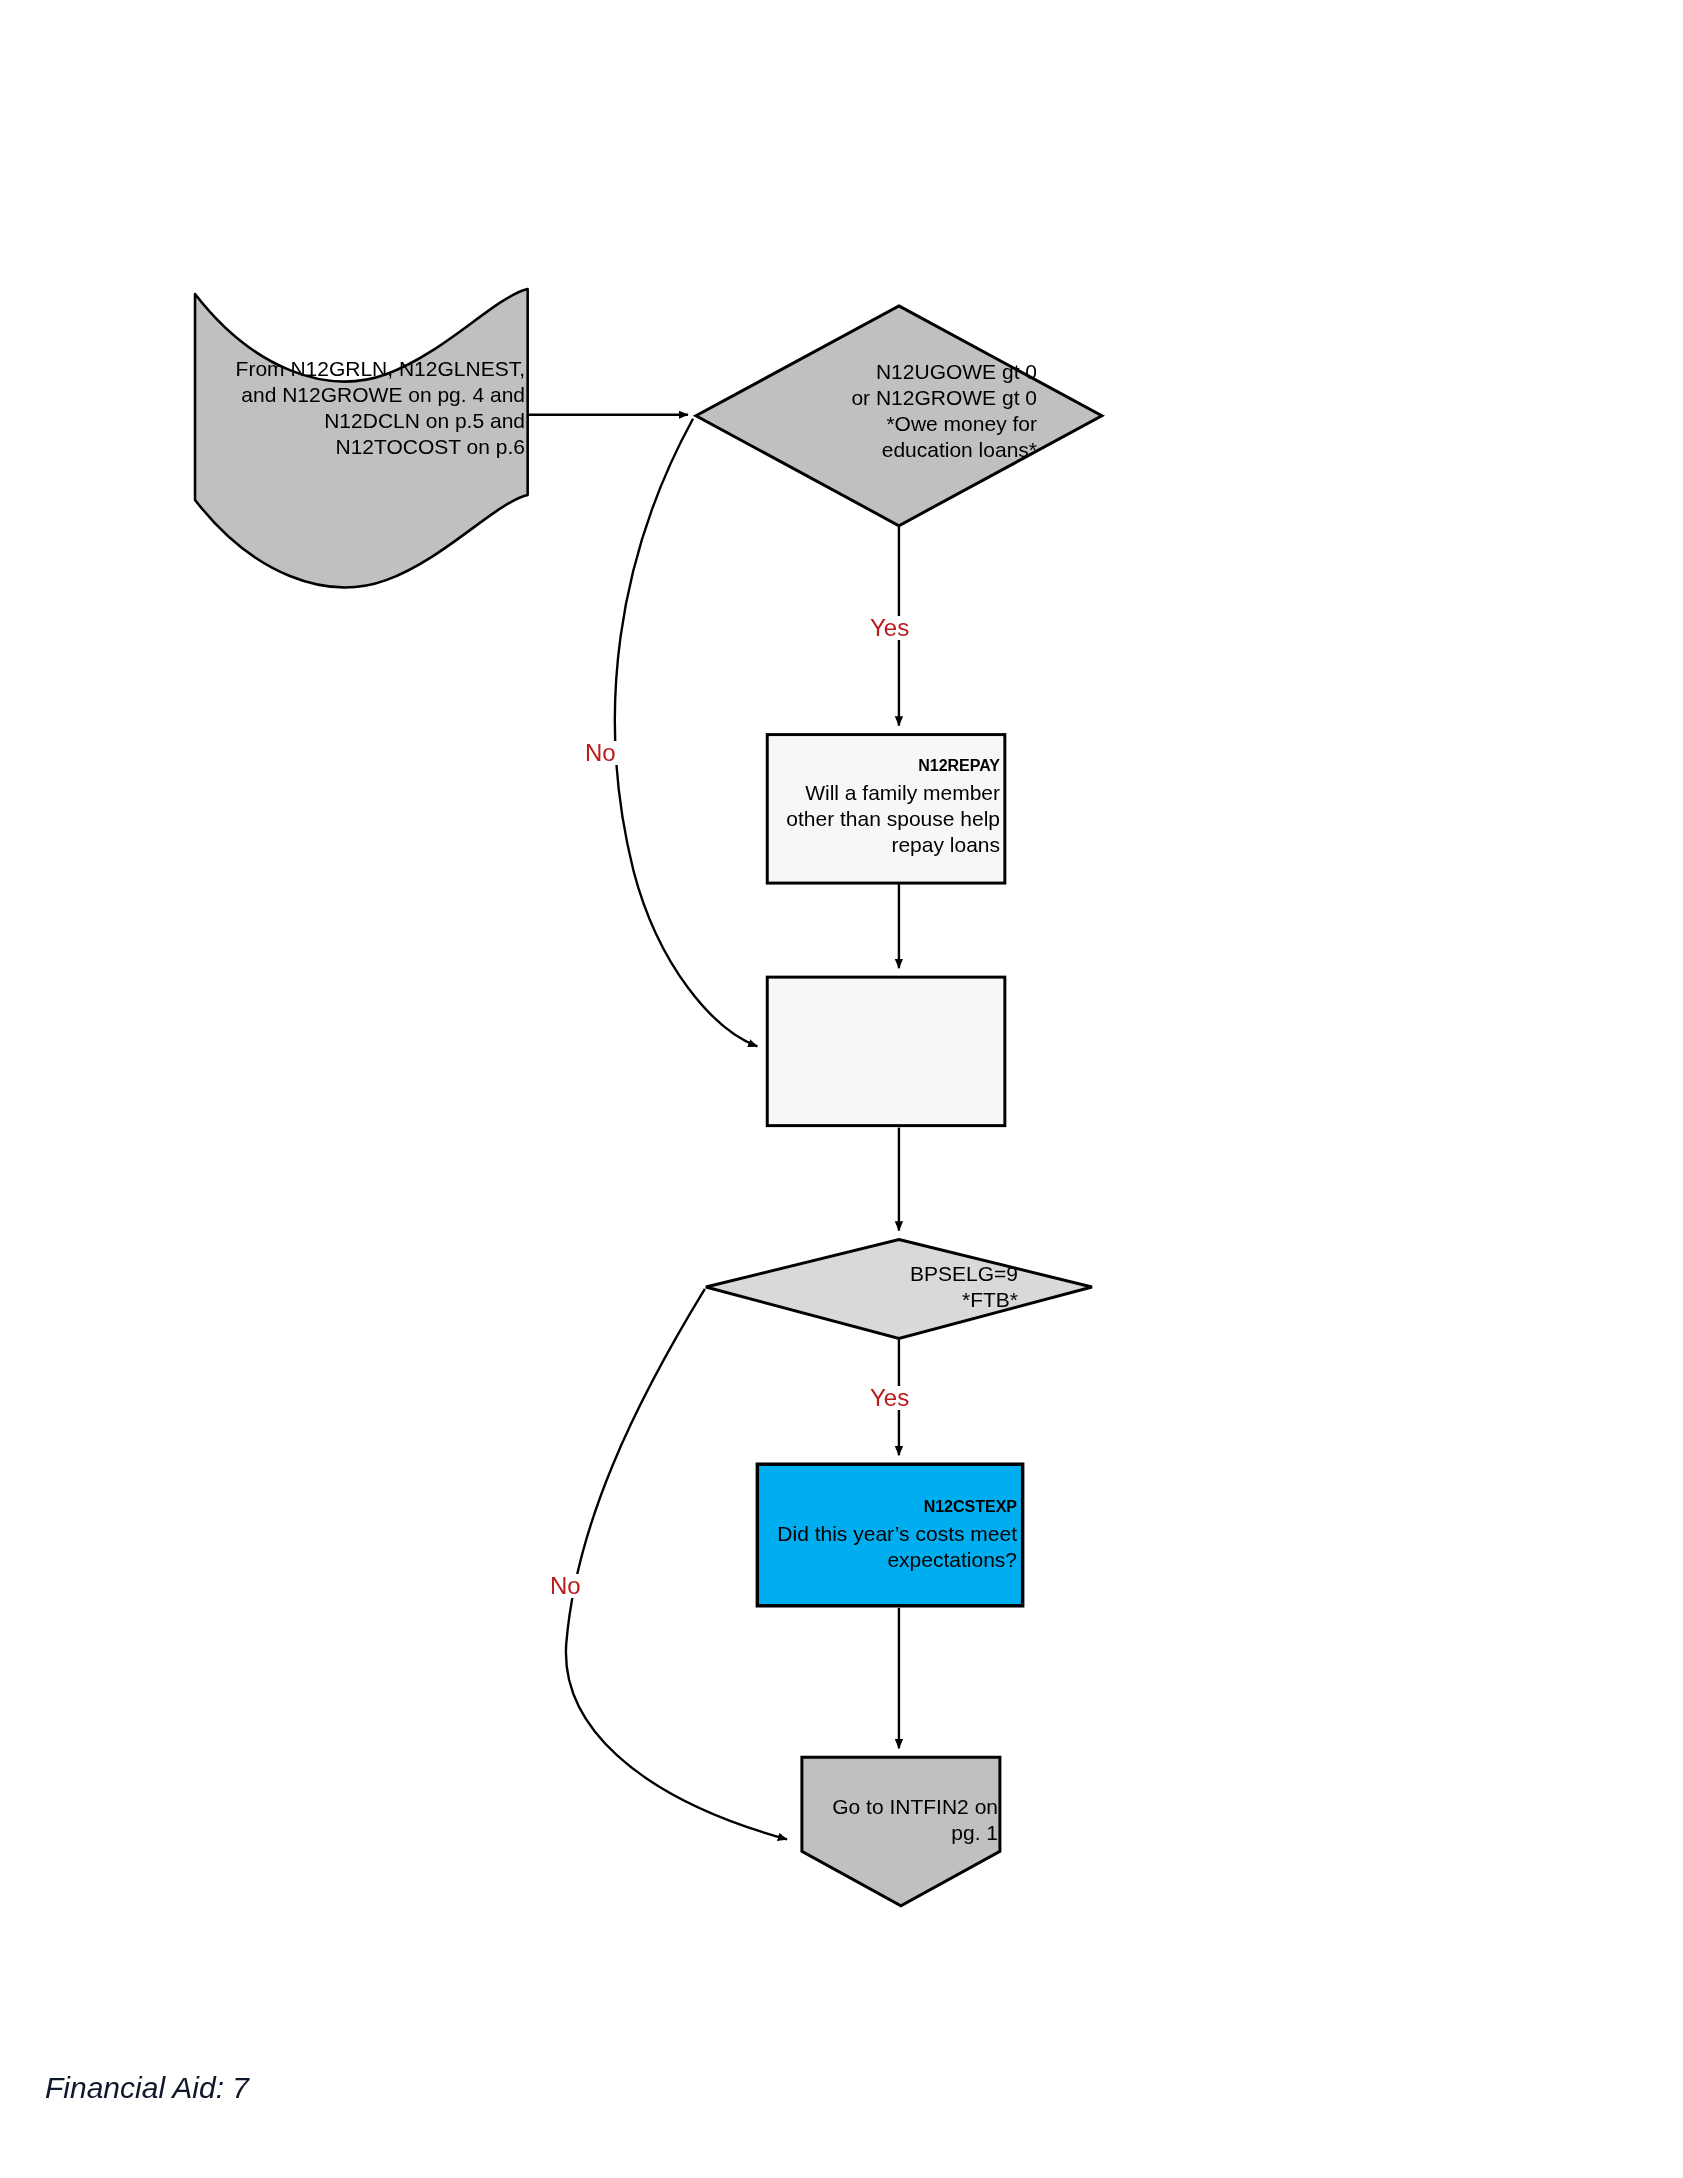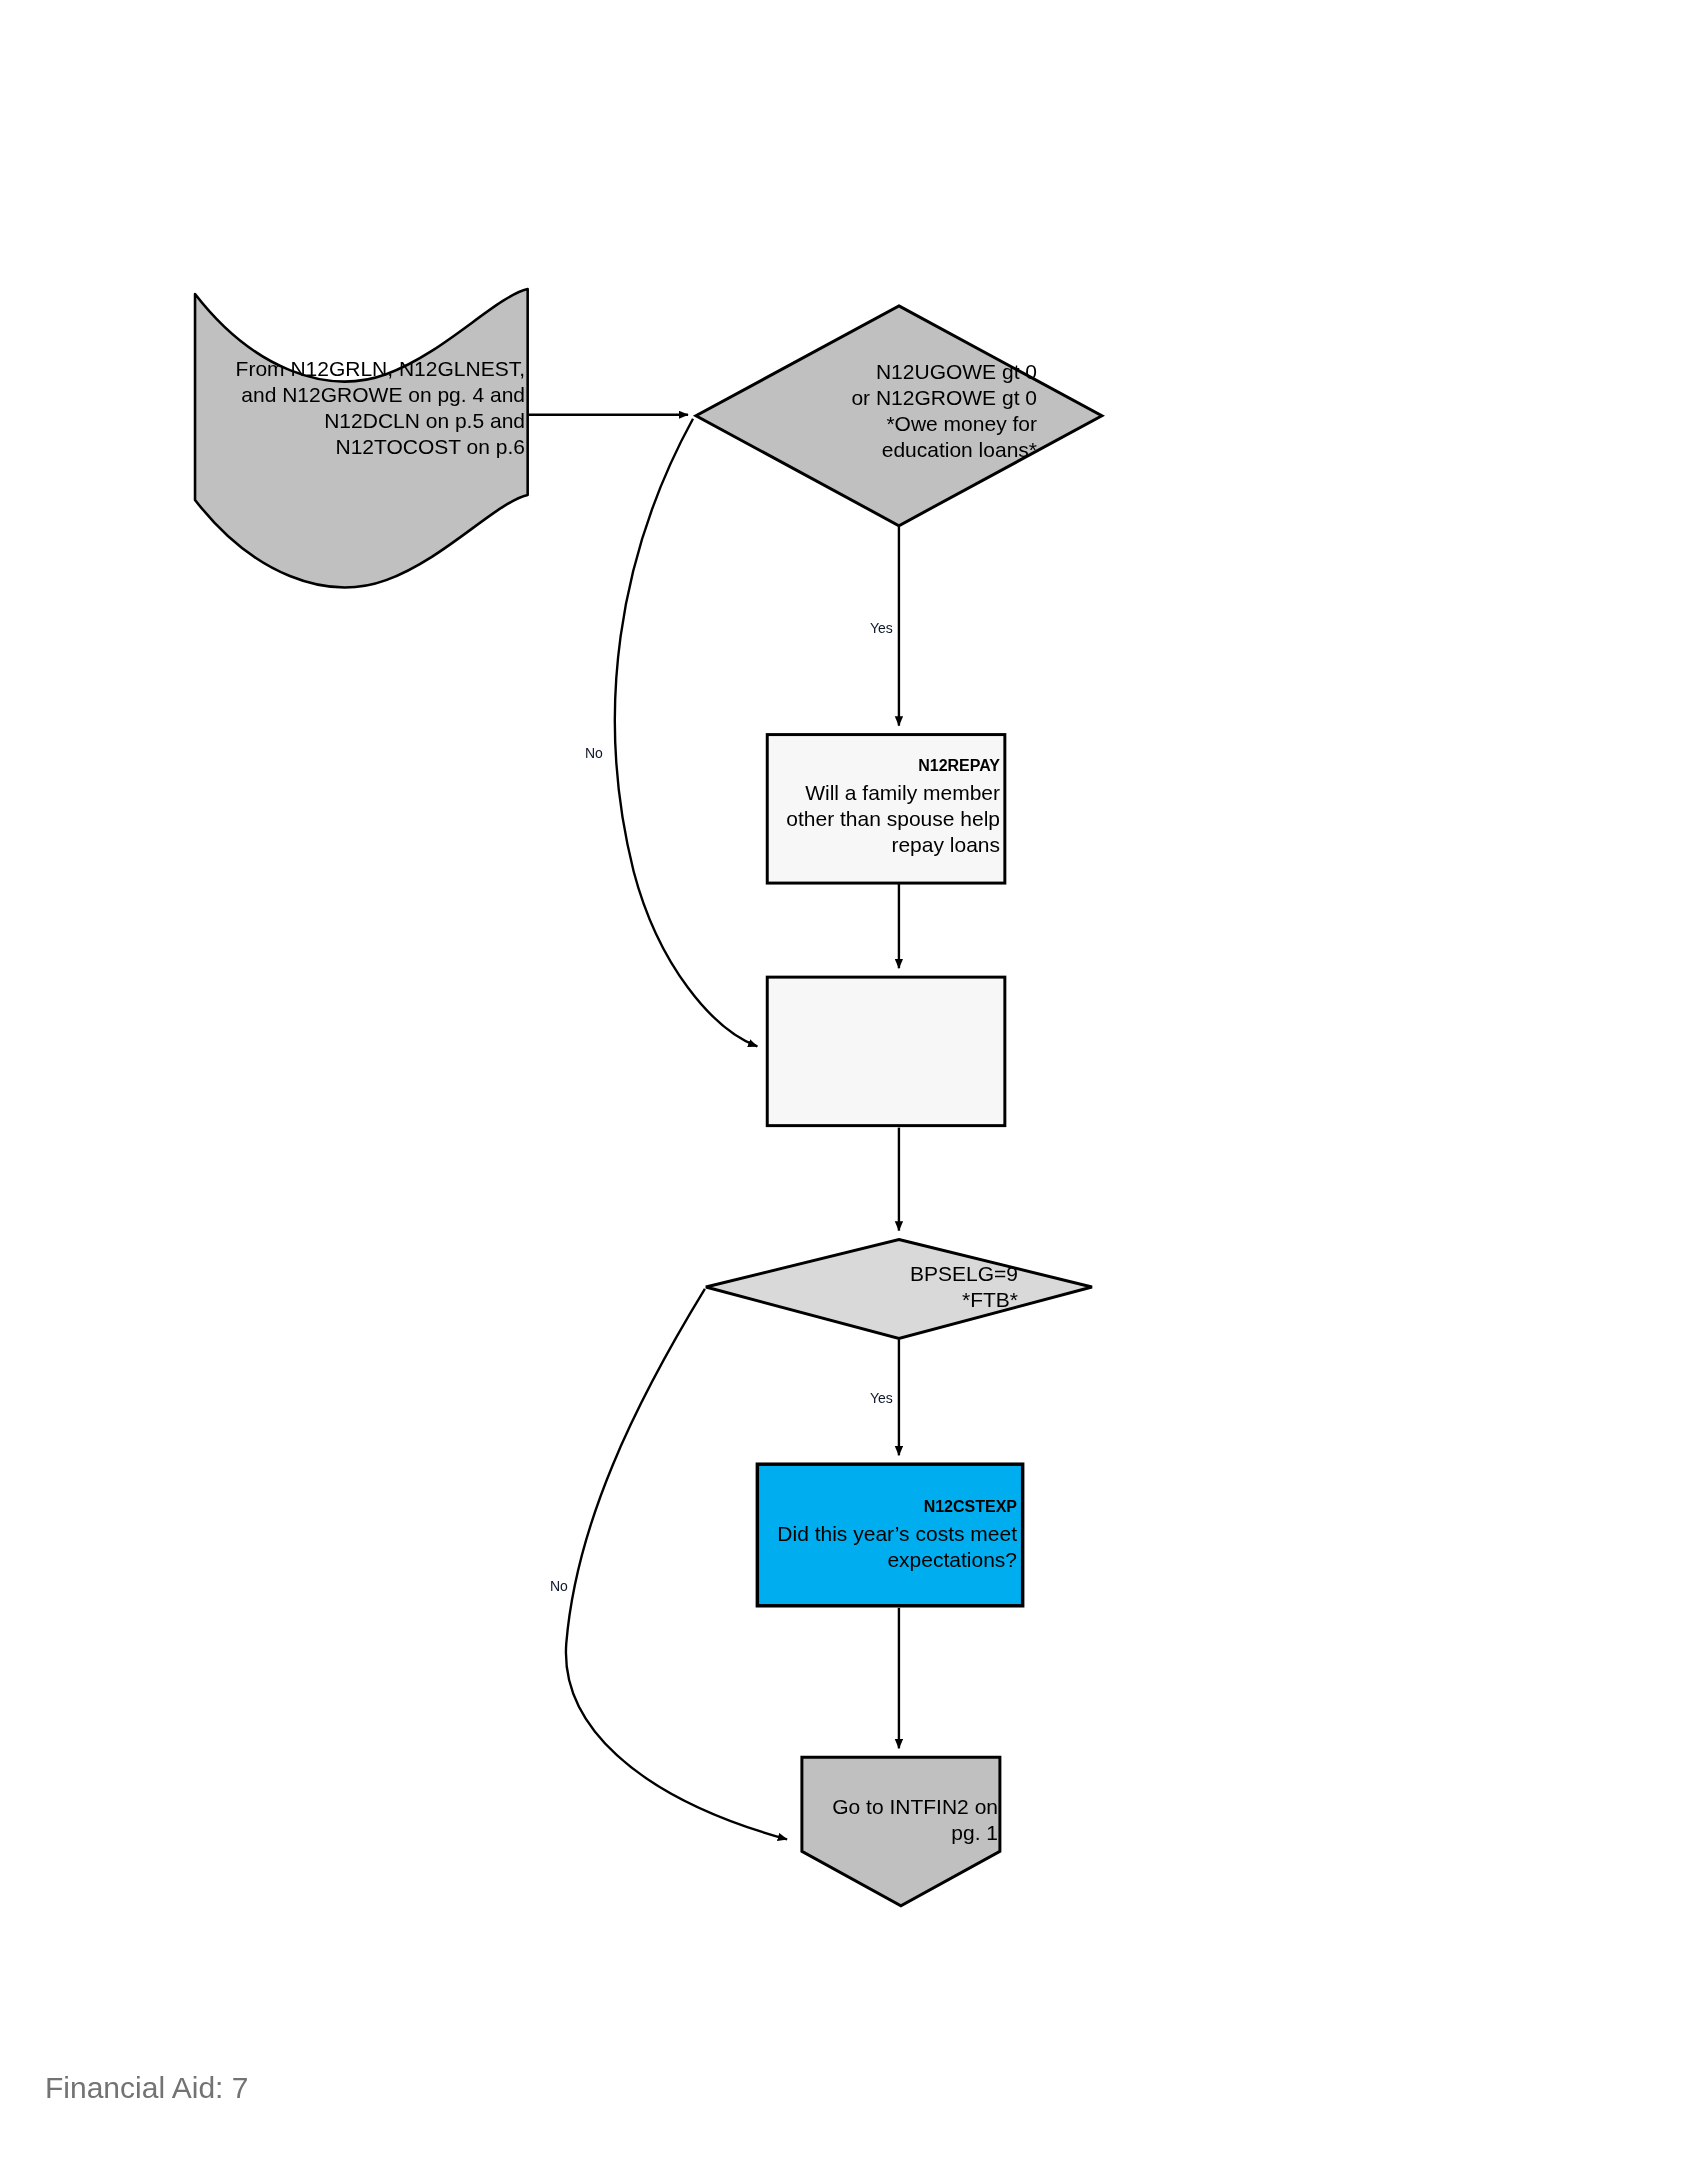--- a/index.html
+++ b/index.html
@@ -36,33 +36,34 @@
   }
   .shape-title {
     font-weight: bold;
     font-size: 16px;
     display: block;
     line-height: 28px;
   }
   .edge-label {
     position: absolute;
     font-family: "Liberation Sans", sans-serif;
-    font-size: 14px;
-    color: #0f172a;
+    font-size: 24px;
+    color: #b91c1c;
     background: #ffffff;
     padding: 0 3px;
     line-height: 24px;
   }
   .page-footer {
     position: absolute;
     left: 45px;
     top: 2071px;
     font-family: "Liberation Sans", sans-serif;
     font-size: 30px;
-    color: #737373;
+    color: #0f172a;
+    font-style: italic;
   }
   .hit {
     position: absolute;
   }
 </style>
 </head>
 <body>
 
 <div id="page">
 

